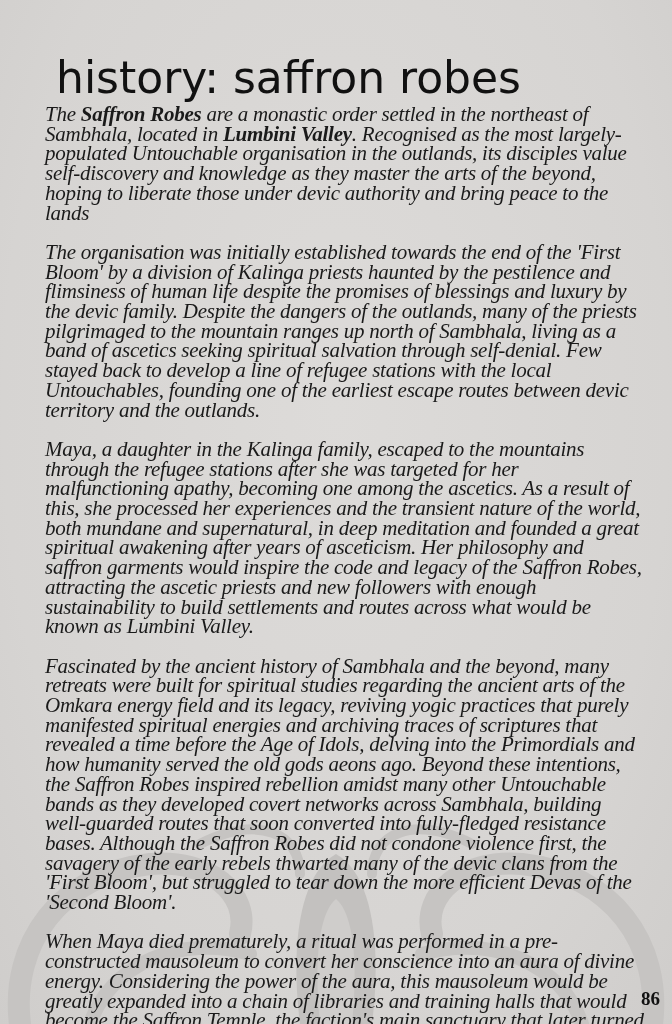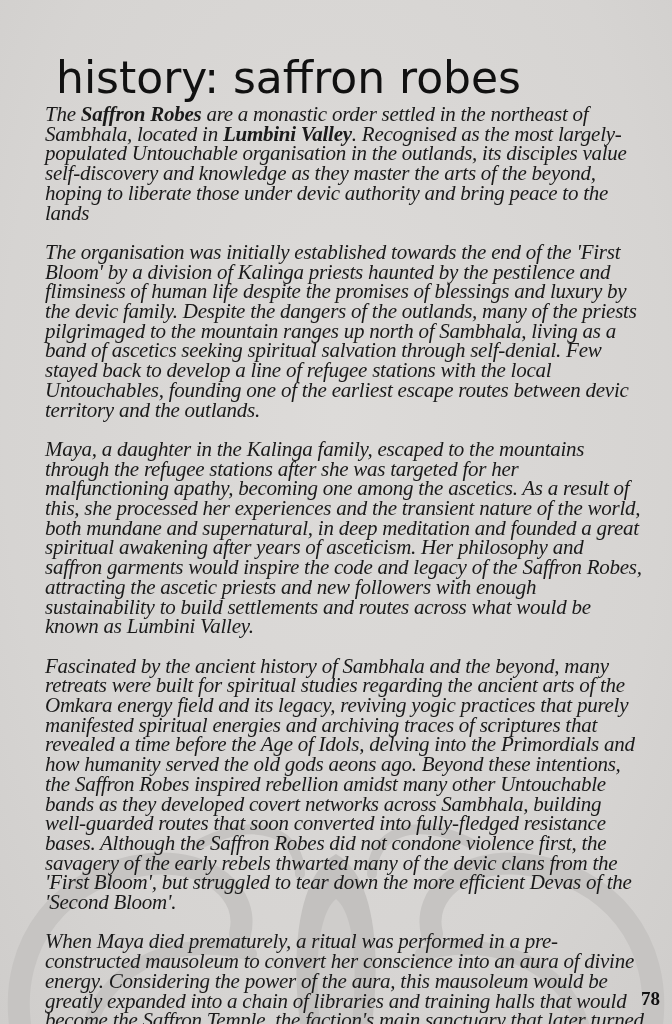--- a/index.html
+++ b/index.html
@@ -51,13 +51,13 @@
 <h1 class="page-title">history: saffron robes</h1>
 
 <div class="body-text" id="body-text">
     <p><span>The </span><b>Saffron Robes</b><span> are a monastic order settled in the northeast of Sambhala, located in </span><b>Lumbini Valley</b><span>. Recognised as the most largely-populated Untouchable organisation in the outlands, its disciples value self-discovery and knowledge as they master the arts of the beyond, hoping to liberate those under devic authority and bring peace to the lands</span></p>
     <p><span>The organisation was initially established towards the end of the 'First Bloom' by a division of Kalinga priests haunted by the pestilence and flimsiness of human life despite the promises of blessings and luxury by the devic family. Despite the dangers of the outlands, many of the priests pilgrimaged to the mountain ranges up north of  Sambhala, living as a band of ascetics seeking spiritual salvation through self-denial. Few stayed back to develop a line of refugee stations with the local Untouchables, founding one of the earliest escape routes between devic territory and the outlands.</span></p>
     <p><span>Maya, a daughter in the Kalinga family, escaped to the mountains through the refugee stations after she was targeted for her malfunctioning apathy, becoming one among the ascetics. As a result of this, she processed her experiences and the transient nature of the world, both mundane and supernatural, in deep meditation and founded a great spiritual awakening after years of asceticism. Her philosophy and saffron garments would inspire the code and legacy of the Saffron Robes, attracting the ascetic priests and new followers with enough sustainability to build settlements and routes across what would be known as Lumbini Valley.</span></p>
     <p><span>Fascinated by the ancient history of Sambhala and the beyond, many retreats were built for spiritual studies regarding the ancient arts of the Omkara energy field and its legacy, reviving yogic practices that purely manifested spiritual energies and archiving traces of scriptures that revealed a time before the Age of Idols, delving into the Primordials and how humanity served the old gods aeons ago. Beyond these intentions, the Saffron Robes inspired rebellion amidst many other Untouchable bands as they developed covert networks across Sambhala, building well-guarded routes that soon converted into fully-fledged resistance bases. Although the Saffron Robes did not condone violence first, the savagery of the early rebels thwarted many of the devic clans from the 'First Bloom', but struggled to tear down the more efficient Devas of the 'Second Bloom'.</span></p>
     <p><span>When Maya died prematurely, a ritual was performed in a pre-constructed mausoleum to convert her conscience into an aura of divine energy. Considering the power of the aura, this mausoleum would be greatly expanded into a chain of libraries and training halls that would become the Saffron Temple, the faction's main sanctuary that later turned to be one of the most popular Untouchable sites, gathering many new inhabitants that became disciples. Uniting discovered knowledge across Sambhala would lead to the founding and refinement of Yuja, a discipline that absorbed forms of yoga and martial arts, centred around bonding breath with the flow of energy to harness psychic reflexes and powers in a state of oneness. The temple was utilised for engineering and making technological advancements to develop and refine scavenged technology, allowing the Untouchables to catch up with the advancement of most devic societies.</span></p>
   </div>
 
-<div class="page-number">78</div>
+<div class="page-number">86</div>
 
 </body></html>

